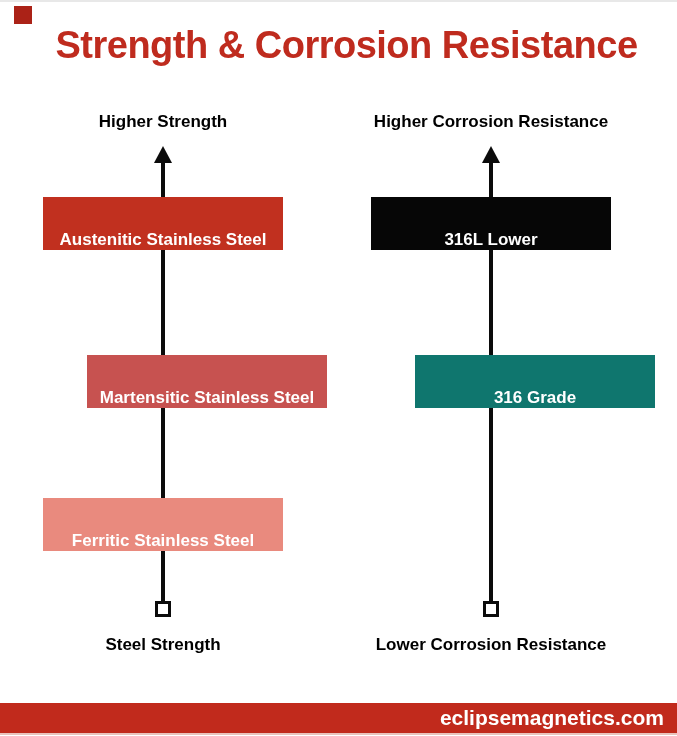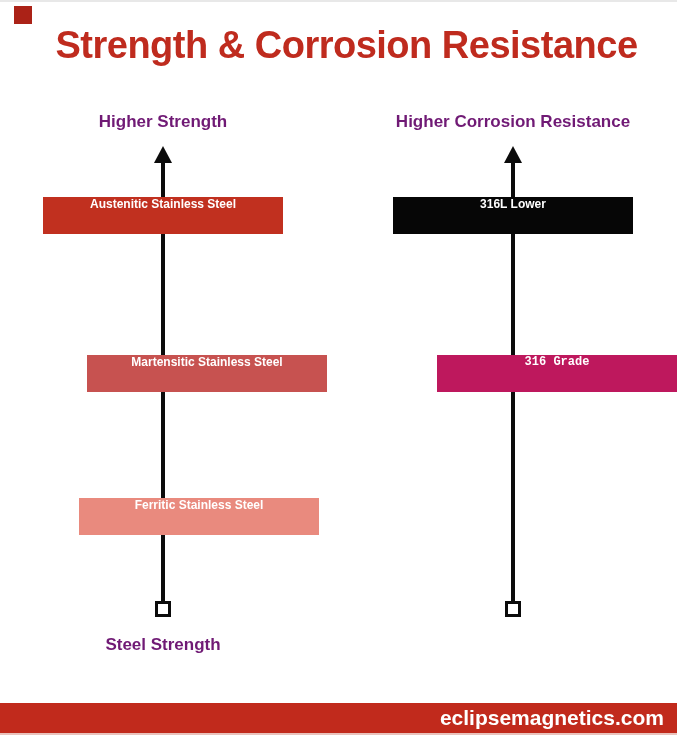--- a/index.html
+++ b/index.html
@@ -21,24 +21,24 @@
   }
   .title {
     position: absolute; left: 0; top: 24px; width: 100%;
     margin: 0; text-align: center;
     font-size: 38px; line-height: 42px; font-weight: 700;
     letter-spacing: -0.5px;
     padding-left: 8px;
   }
   .col { position: absolute; top: 108px; width: 240px; height: 560px; }
   .col-left  { left: 43px; }
-  .col-right { left: 393px; }
+  .col-right { left: 371px; }
   .axis-top-label, .axis-bottom-label {
     position: absolute; left: -40px; width: 320px;
-    text-align: center; color: #701a75;
+    text-align: center; color: #000000;
     font-size: 17px; font-weight: 700;
   }
   .axis-top-label { top: 4px; }
   .axis-bottom-label { top: 527px; }
   .axis-line {
     position: absolute; left: 118px; top: 52px;
     width: 4px; height: 450px; background: #0b0b0b;
   }
   .arrowhead {
     position: absolute; left: 111px; top: 38px;
@@ -46,28 +46,28 @@
     border-left: 9px solid transparent;
     border-right: 9px solid transparent;
     border-bottom: 17px solid #0b0b0b;
   }
   .axis-end-square {
     position: absolute; left: 112px; top: 493px;
     width: 10px; height: 10px;
     border: 3px solid #0b0b0b; background: #ffffff;
   }
   .bar {
-    position: absolute; left: 0; width: 240px; height: 37px;
-    display: flex; align-items: flex-start; justify-content: center;
-    color: #ffffff; font-size: 12px; font-weight: 700;
+    position: absolute; left: 0; width: 240px; height: 53px;
+    display: flex; align-items: flex-end; justify-content: center;
+    color: #ffffff; font-size: 17px; font-weight: 700;
     z-index: 2;
   }
   .bar-1 { top: 89px; }
   .bar-2 { top: 247px; margin-left: 44px; }
-  .bar-3 { top: 390px; margin-left: 36px; }
+  .bar-3 { top: 390px; }
   .footer-bar {
     position: absolute; left: 0; top: 703px;
     width: 100%; height: 30px;
     display: flex; align-items: center; justify-content: flex-end;
     box-sizing: border-box; padding-right: 13px;
   }
   .footer-url {
     color: #ffffff; font-size: 21px; font-weight: 700;
     text-decoration: none; line-height: 30px;
   }
@@ -104,23 +104,24 @@
   </section>
 
   <section class="col col-right">
     <div class="axis-top-label">Higher Corrosion Resistance</div>
     <div class="arrowhead"></div>
     <div class="axis-line"></div>
     <div class="axis-end-square"></div>
     <div class="bar bar-1" style="background-color: rgb(6, 6, 6);">
       <span>316L Lower</span>
     </div>
-    <div class="bar bar-2" style="background-color: #be185d; font-family: Liberation Mono, monospace;">
+    <div class="bar bar-2" style="background-color: #0f766e;">
       <span>316 Grade</span>
     </div>
+    <div class="axis-bottom-label">Lower Corrosion Resistance</div>
   </section>
 
   <footer class="footer-bar" style="background-color: rgb(193, 42, 28);">
     <span class="footer-url">eclipsemagnetics.com</span>
   </footer>
   <div class="bottom-hairline"></div>
 
 </div>
 
 </body></html>

